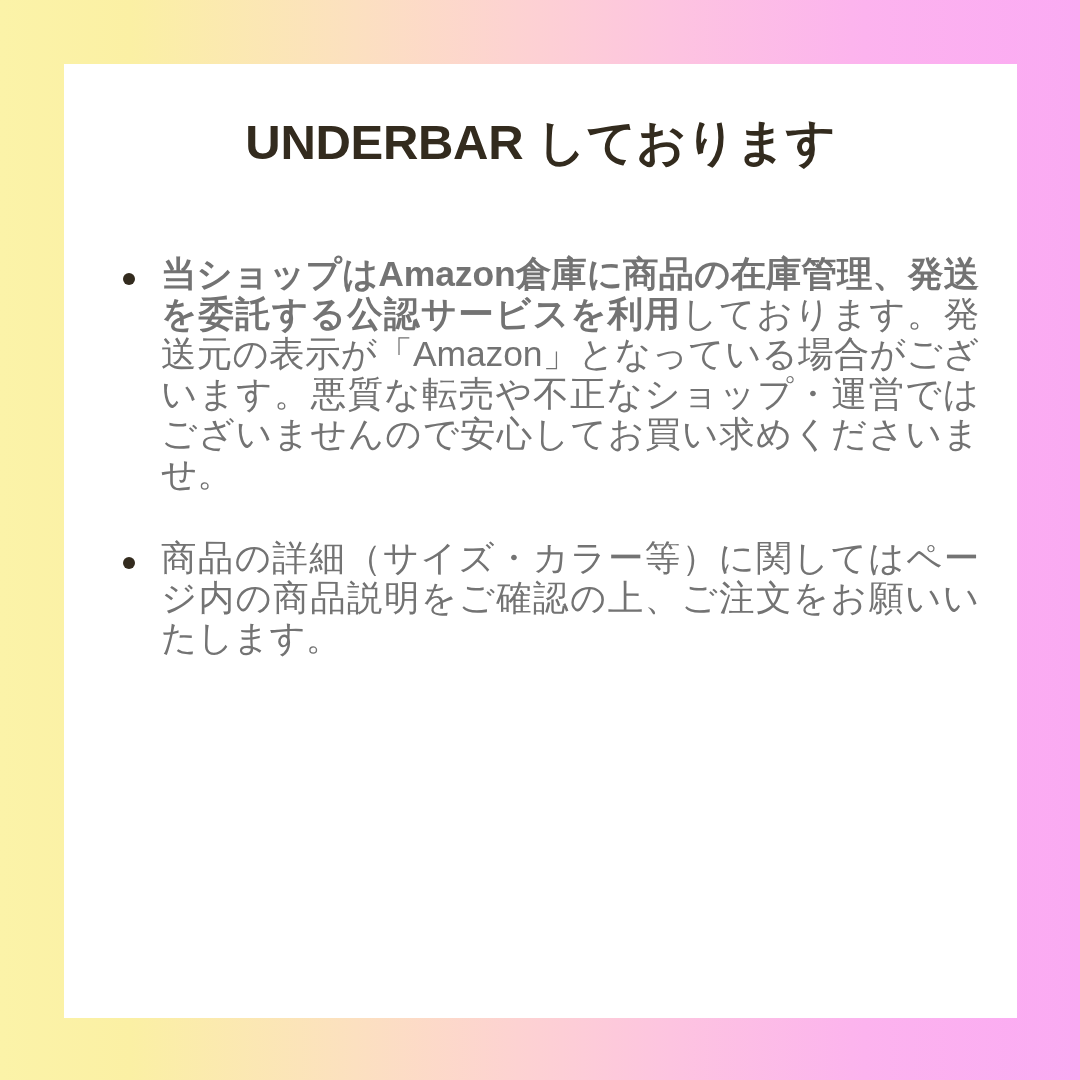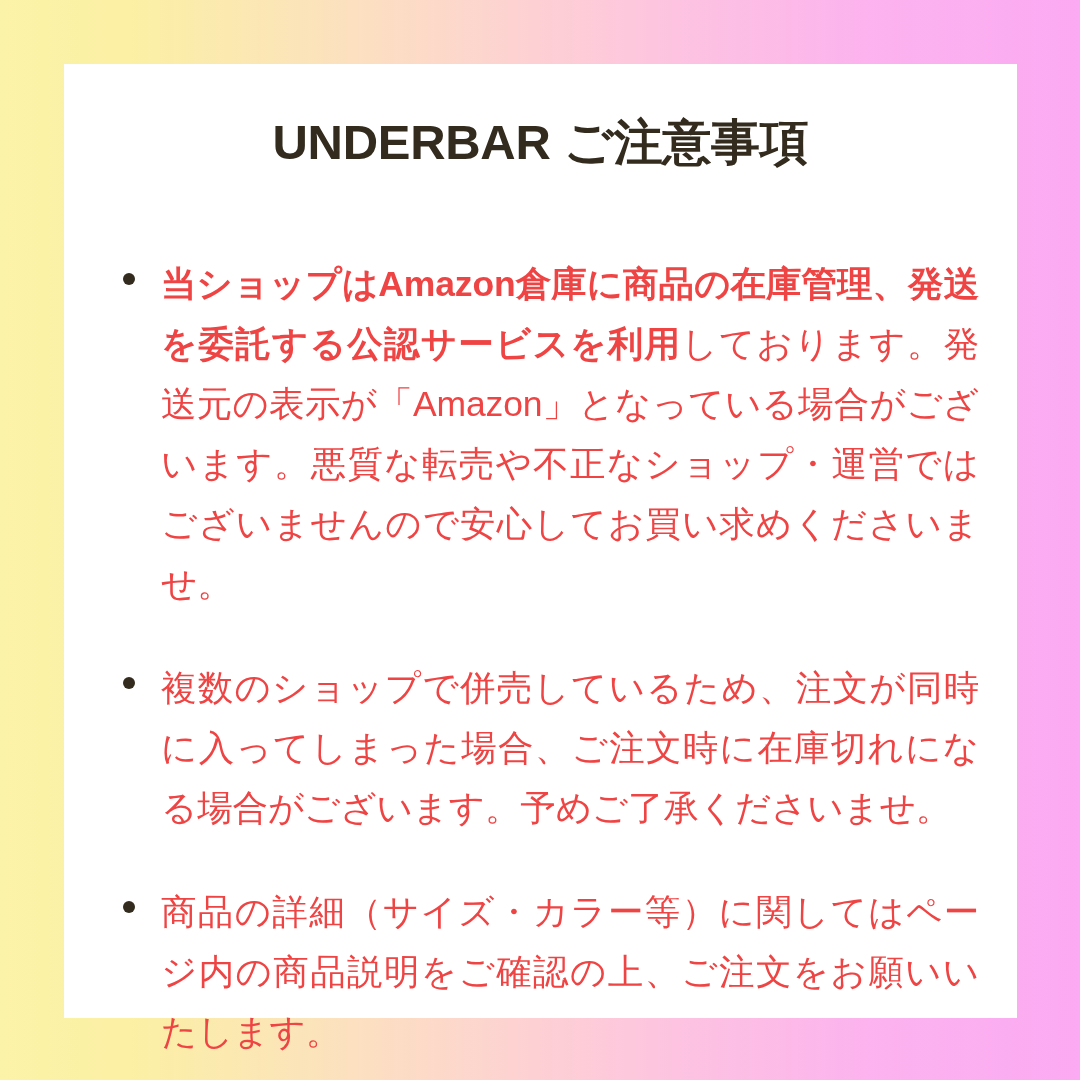--- a/index.html
+++ b/index.html
@@ -50,22 +50,22 @@
     top: 190px;
     right: 38px;
     list-style: none;
   }
 
   .notice-item {
     position: relative;
     padding-left: 49px;
     margin-bottom: 44px;
     font-size: 35.5px;
-    line-height: 60px;
-    color: #ef4444;
+    line-height: 40px;
+    color: #737373;
     text-align: justify;
     text-justify: inter-character;
     letter-spacing: -0.15px;
   }
 
   .notice-item:last-child { margin-bottom: 8px; }
 
   .bullet-marker {
     position: absolute;
     left: 11px;
@@ -78,33 +78,29 @@
 
   .notice-text { display: inline; }
 
   .emphasis { font-weight: bold; }
 </style>
 </head>
 <body>
 
 <div id="notice-card">
 
-  <div id="card-title">UNDERBAR ご注意事項</div>
+  <div id="card-title">UNDERBAR しております</div>
 
   <ul id="notice-list">
 
     <li class="notice-item">
       <span class="bullet-marker"></span>
       <span class="notice-text emphasis">当ショップはAmazon倉庫に商品の在庫管理、発送を委託する公認サービスを利用</span><span class="notice-text">しております。発送元の表示が「Amazon」となっている場合がございます。悪質な転売や不正なショップ・運営ではございませんので安心してお買い求めくださいませ。</span>
     </li>
 
-    <li class="notice-item">
-      <span class="bullet-marker"></span>
-      <span class="notice-text">複数のショップで併売しているため、注文が同時に入ってしまった場合、ご注文時に在庫切れになる場合がございます。予めご了承くださいませ。</span>
-    </li>
 
     <li class="notice-item">
       <span class="bullet-marker"></span>
       <span class="notice-text">商品の詳細（サイズ・カラー等）に関してはページ内の商品説明をご確認の上、ご注文をお願いいたします。</span>
     </li>
 
   </ul>
 </div>
 
 </body></html>

